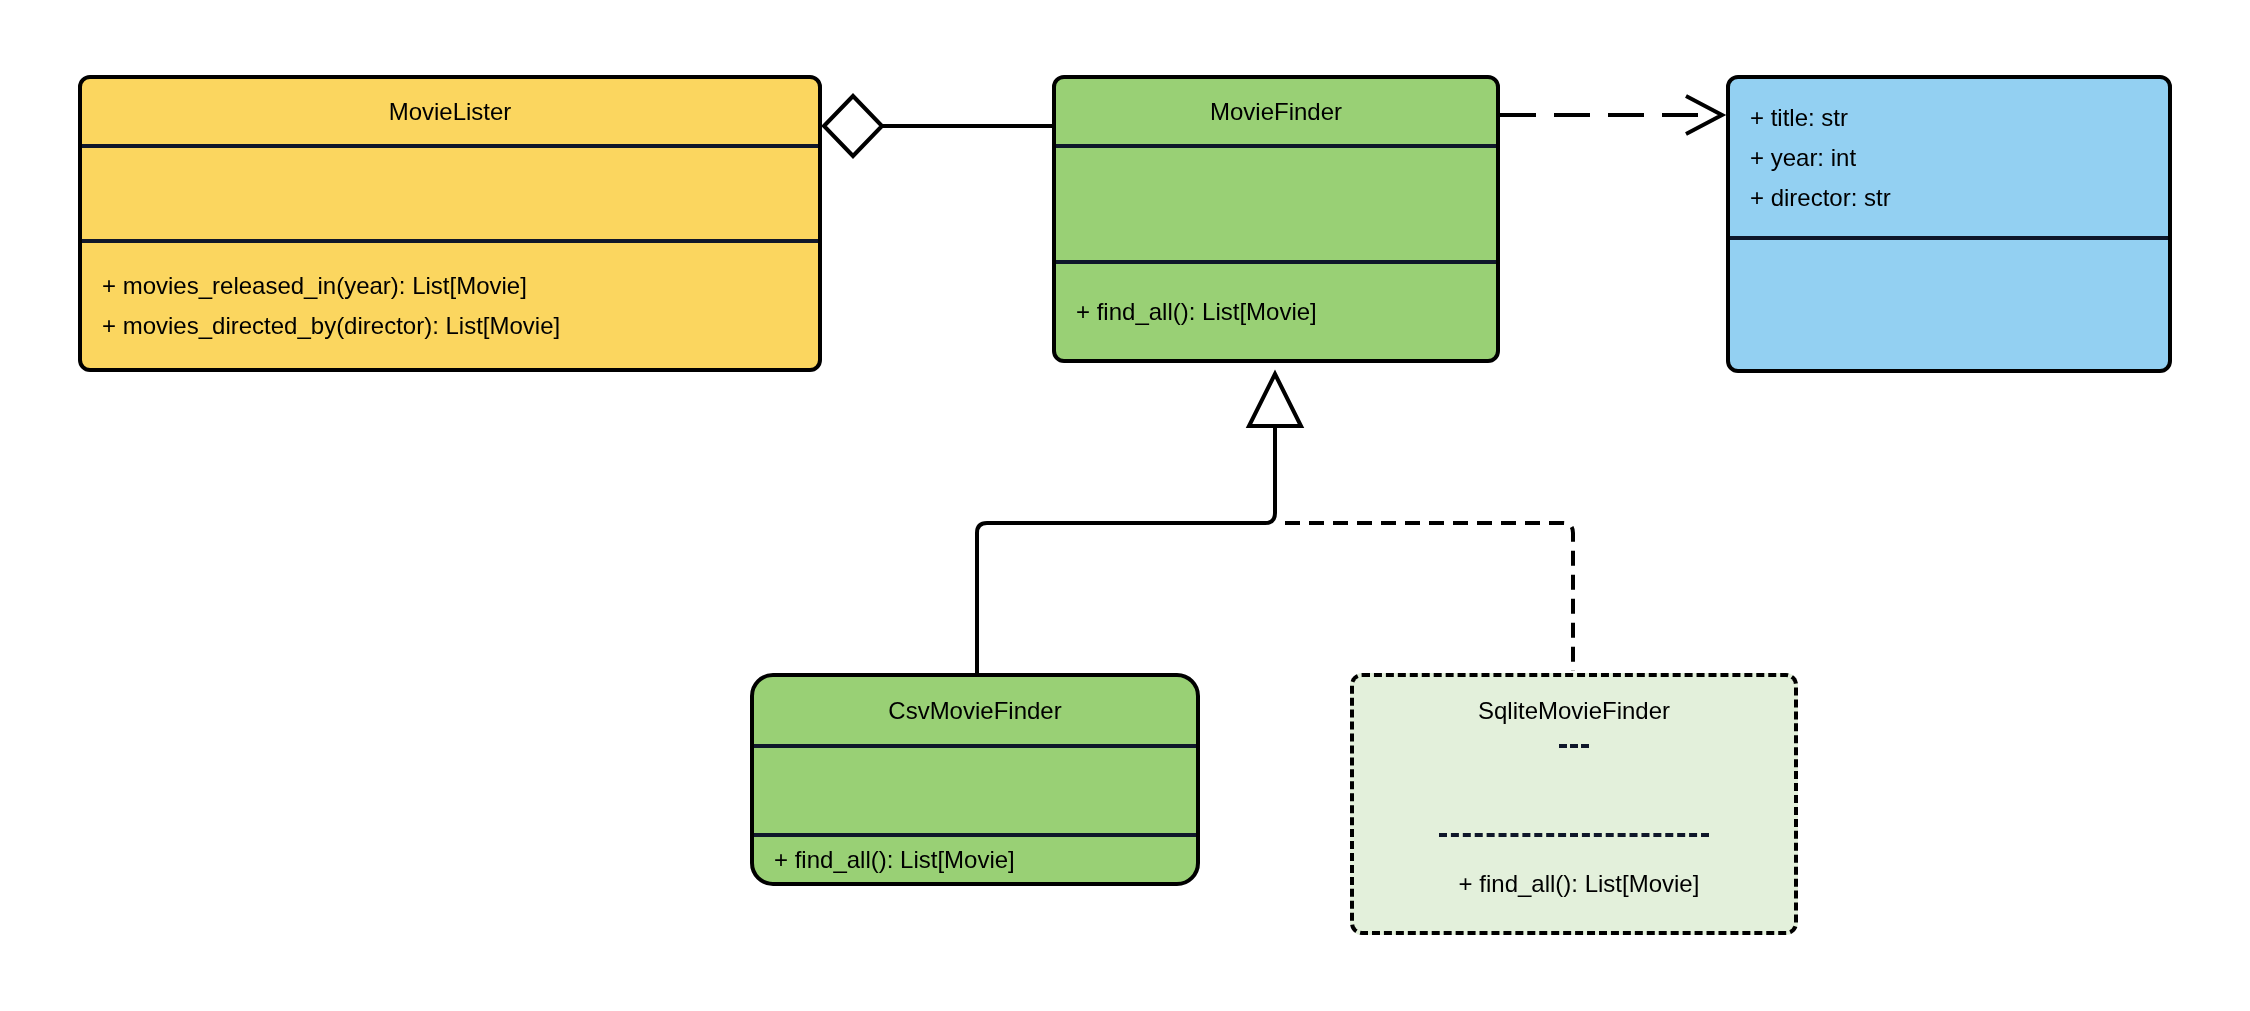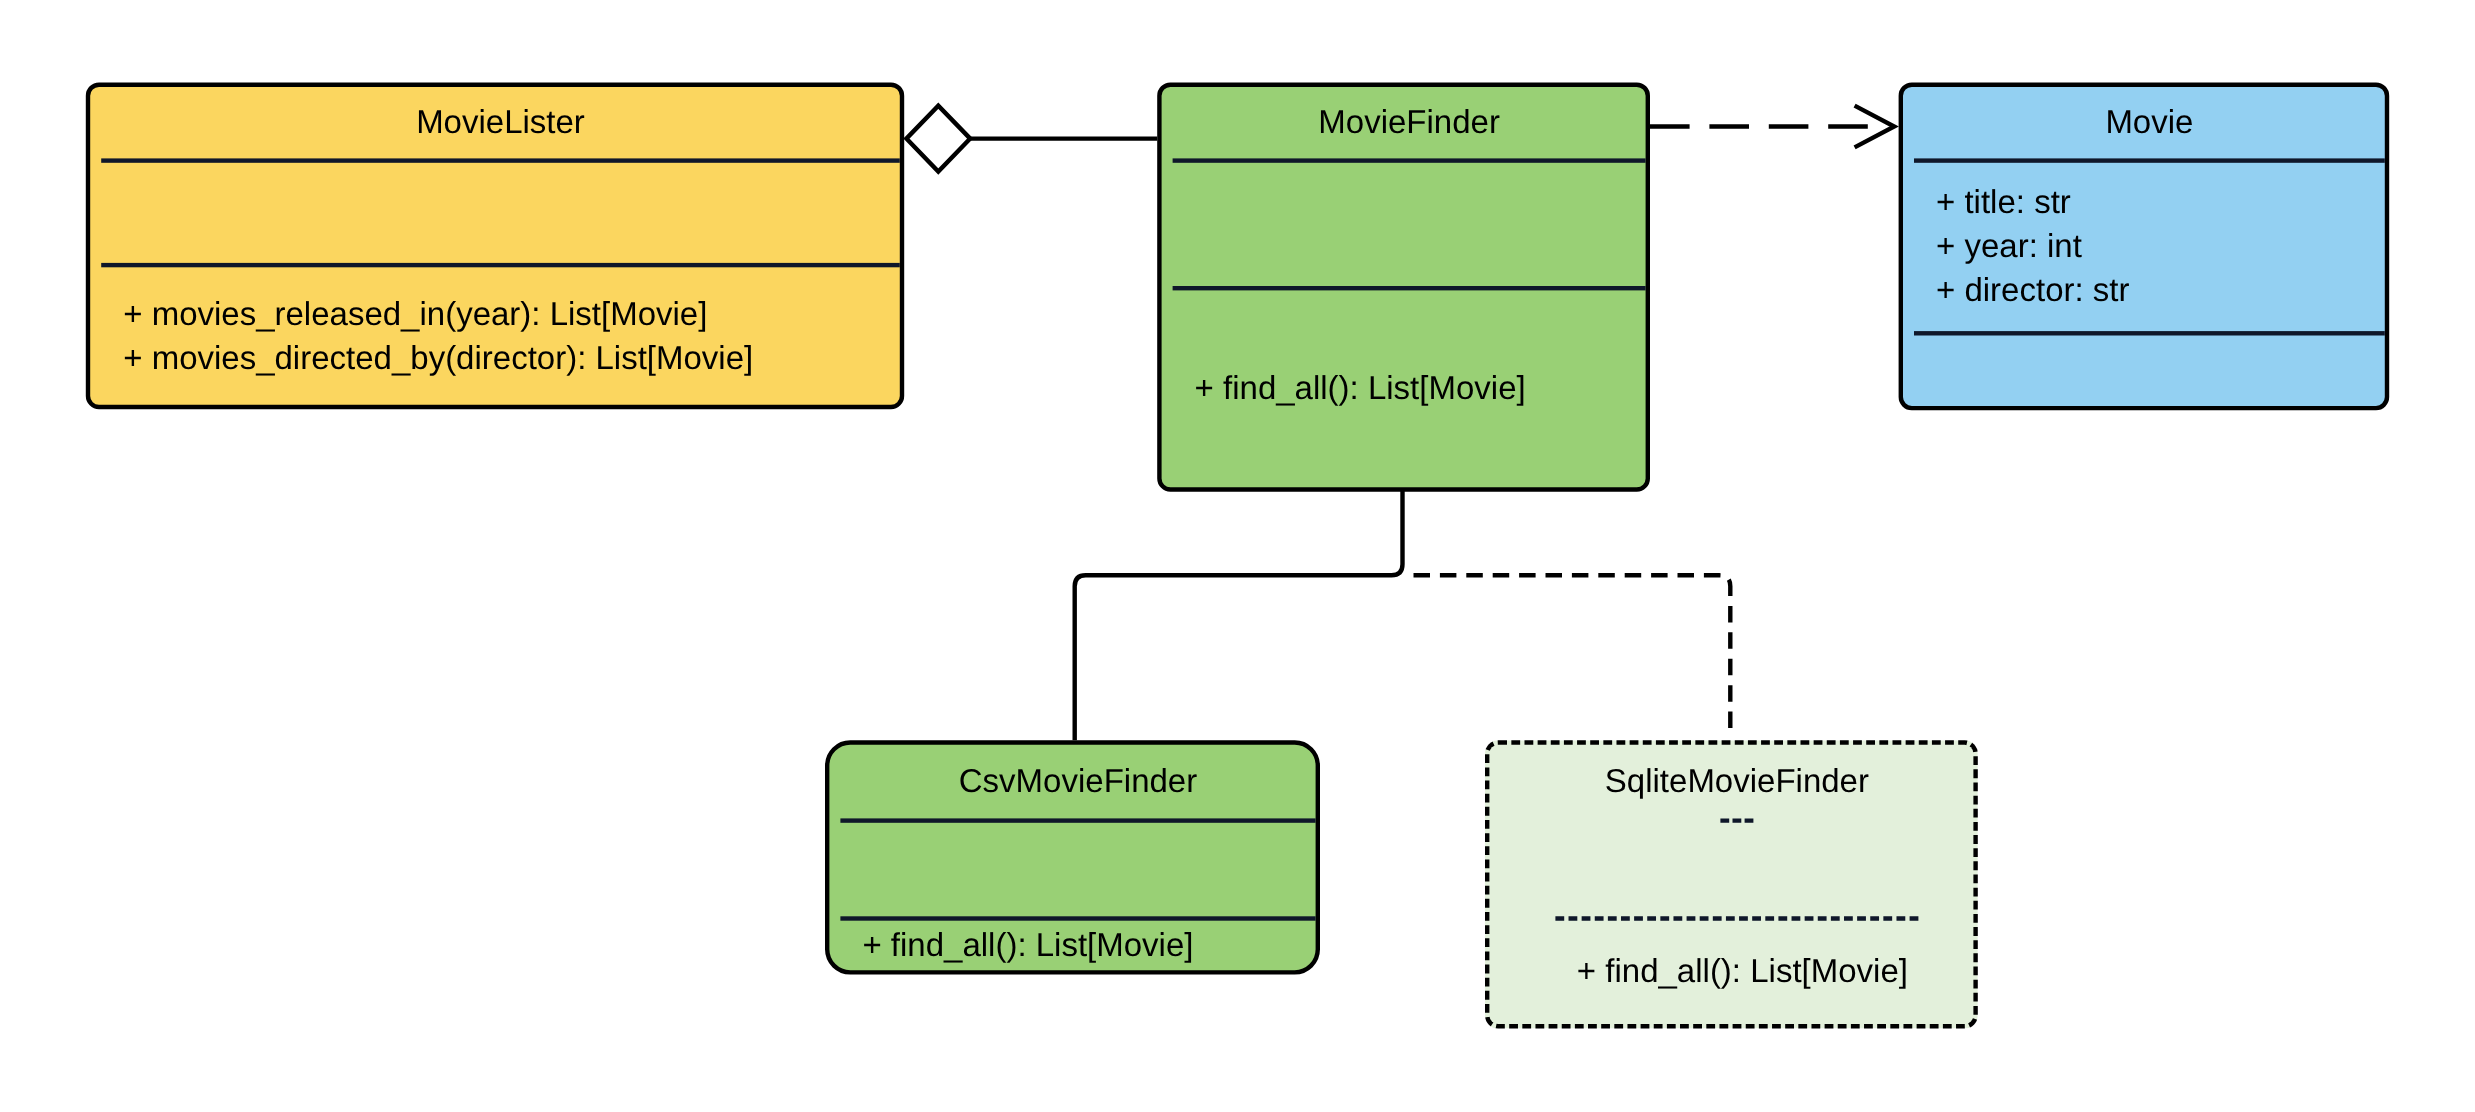--- a/index.html
+++ b/index.html
@@ -23,23 +23,22 @@
     width: 2250px;
     height: 1011px;
   }
   .uml-class {
     position: absolute;
     display: flex;
     flex-direction: column;
     box-sizing: border-box;
     border: 4px solid #000000;
     border-radius: 12px;
-    font-size: 30px;
+    font-size: 24px;
     line-height: 40px;
-    padding-left: 10px;
   }
   .uml-class.dashed {
     border-style: dashed;
   }
   .sec {
     box-sizing: border-box;
     display: flex;
     flex-direction: column;
     justify-content: center;
   }
@@ -97,34 +96,31 @@
     <div class="sec title" style="height:65px">
       <span class="text-line">MovieLister</span>
     </div>
     <div class="sec body" style="height:95px"></div>
     <div class="sec body grow">
       <div class="text-line">+ movies_released_in(year): List[Movie]</div>
       <div class="text-line">+ movies_directed_by(director): List[Movie]</div>
     </div>
   </div>
 
-  <div class="uml-class" style="left: 1052px; top: 75px; width: 448px; height: 372px; background-color: rgb(153, 208, 117);">
+  <div class="uml-class" style="left: 1052px; top: 75px; width: 448px; height: 288px; background-color: rgb(153, 208, 117);">
     <div class="sec title" style="height:65px">
       <span class="text-line">MovieFinder</span>
     </div>
     <div class="sec body" style="height:116px"></div>
     <div class="sec body grow">
       <div class="text-line">+ find_all(): List[Movie]</div>
     </div>
   </div>
 
   <div class="uml-class" style="left: 1726px; top: 75px; width: 446px; height: 298px; background-color: rgb(147, 208, 242);">
-    <div class="sec title" style="height:65px">
-      <span class="text-line">Movie</span>
-    </div>
     <div class="sec body" style="height:157px">
       <div class="text-line">+ title: str</div>
       <div class="text-line">+ year: int</div>
       <div class="text-line">+ director: str</div>
     </div>
     <div class="sec body grow"></div>
   </div>
 
   <div class="uml-class" style="left: 750px; top: 673px; width: 450px; height: 213px; background-color: rgb(153, 208, 117); border-radius: 23px;">
     <div class="sec title" style="height:67px">

